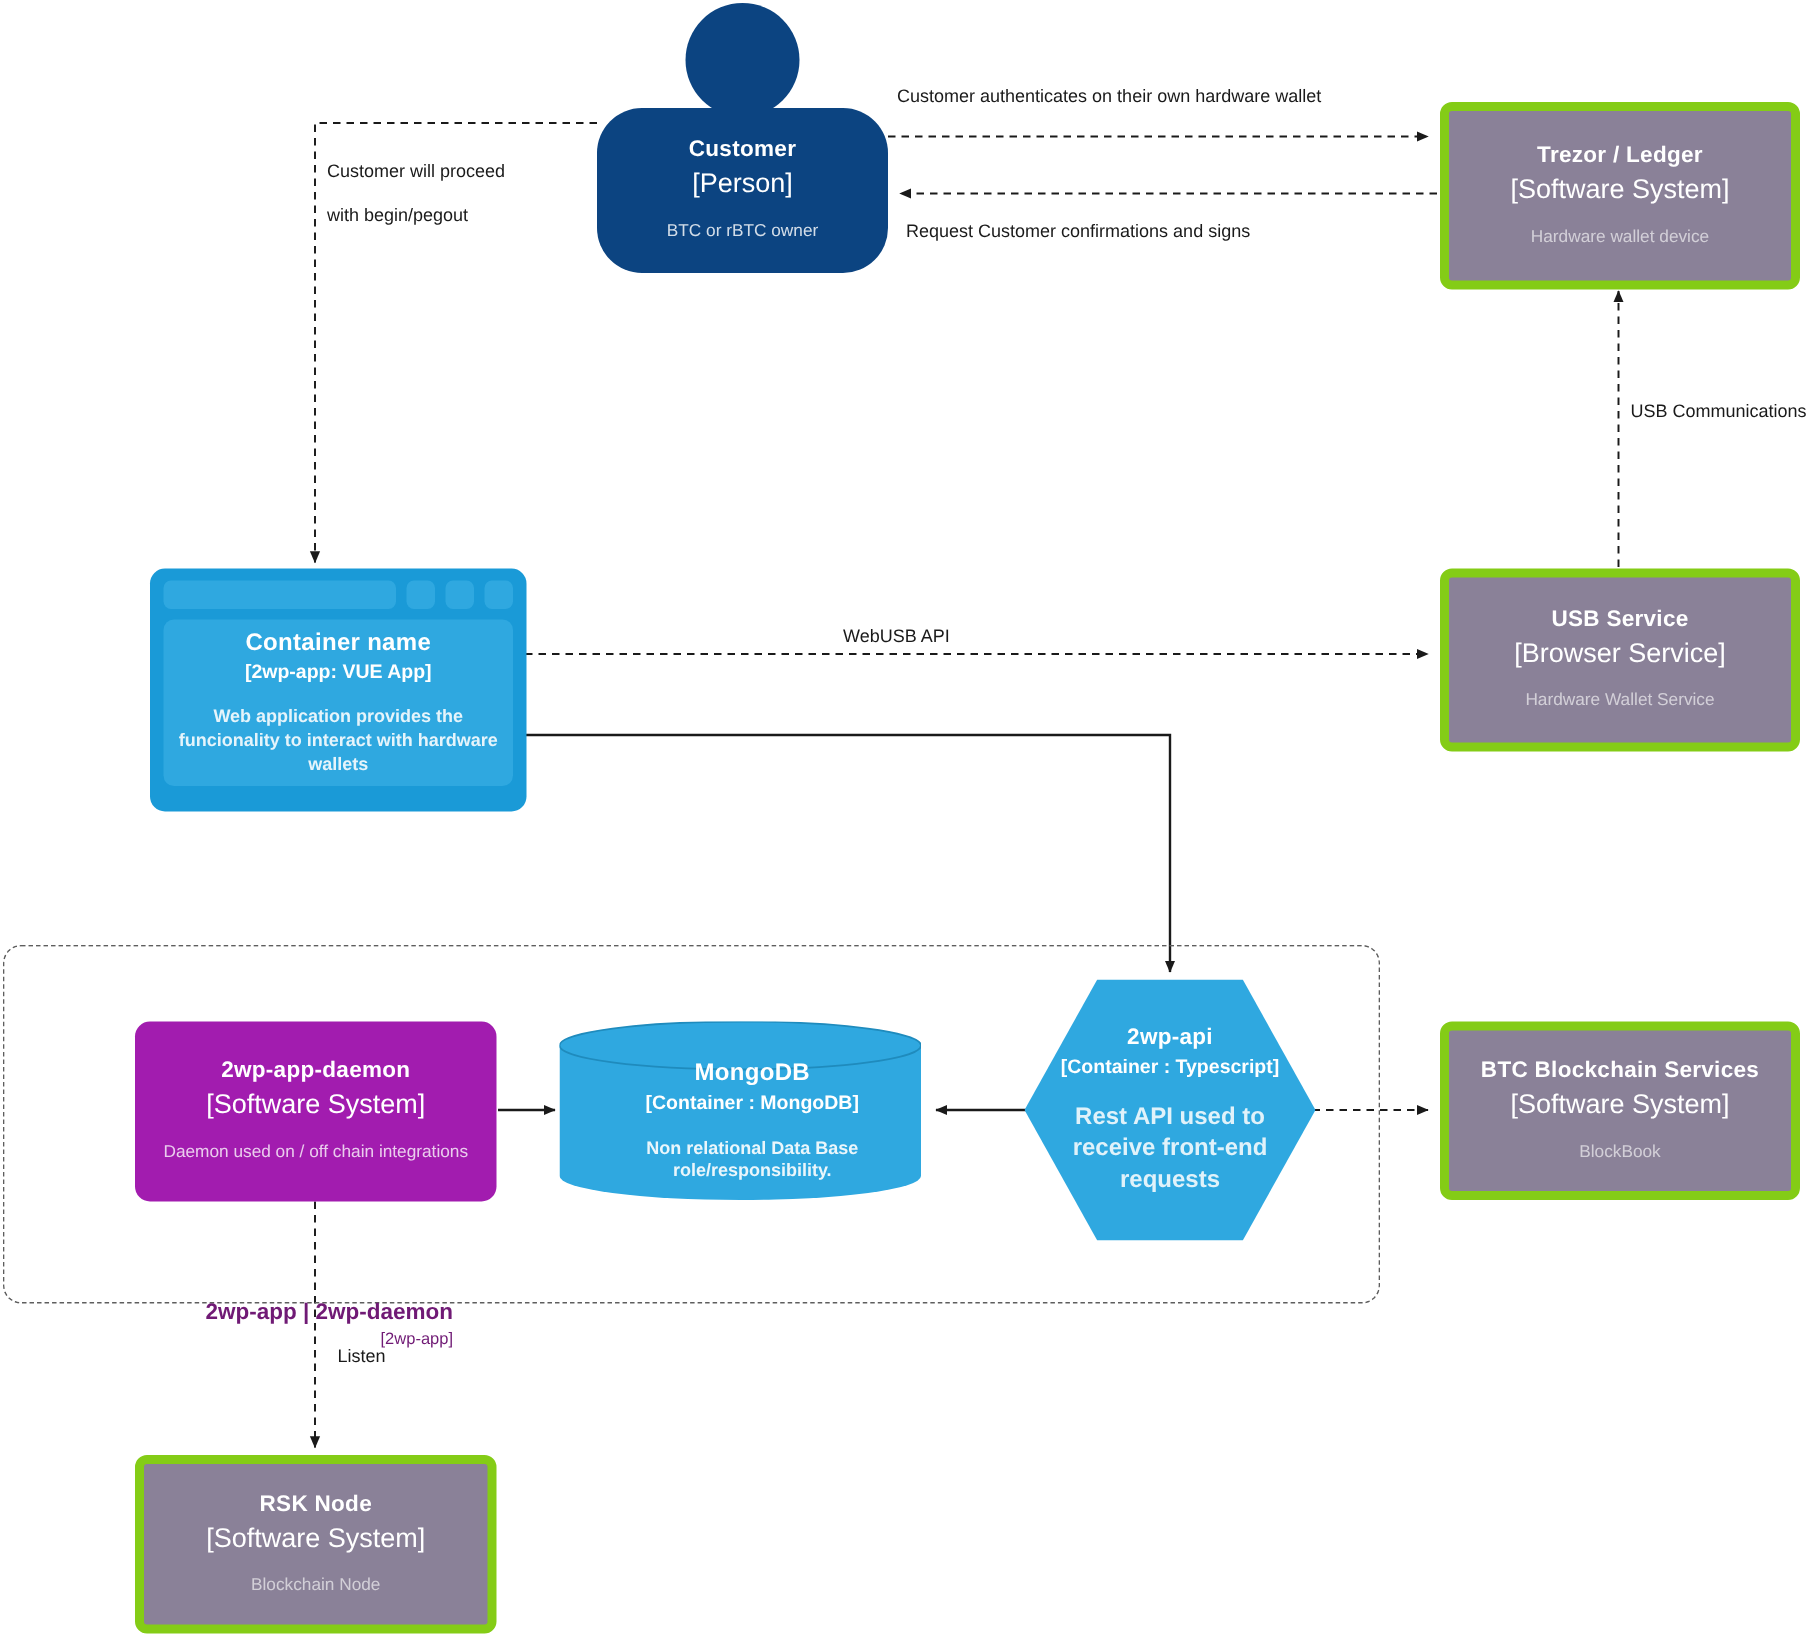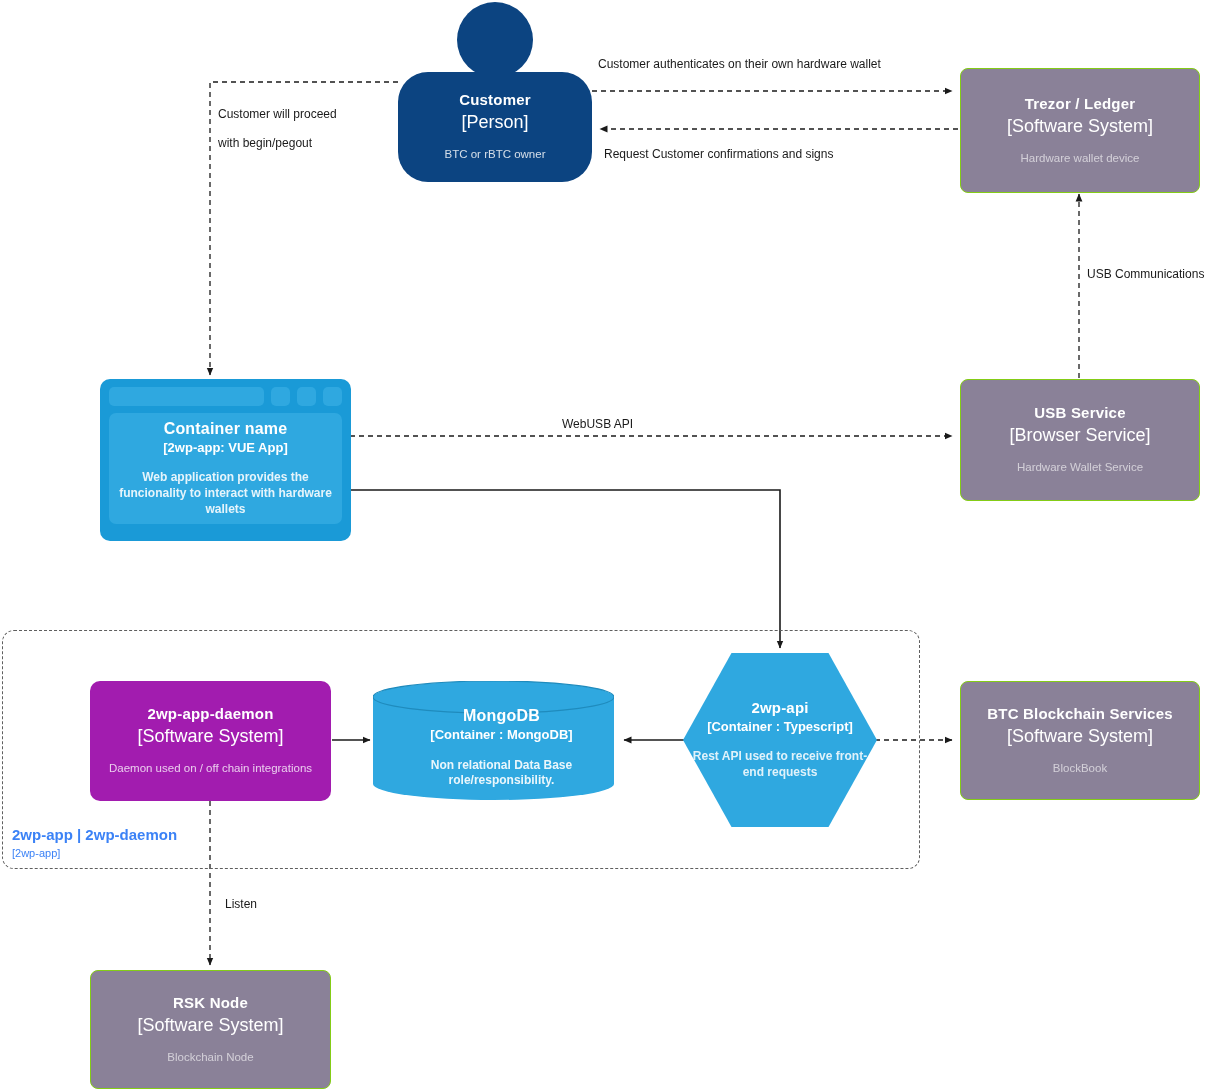--- a/index.html
+++ b/index.html
@@ -63,21 +63,21 @@
   }
   .person-body {
     border-radius: 30px;
     background: #0c4481;
   }
   .person-body .n-desc { opacity: .82; }
 
   
   .sys-ext {
     background: #8a8198;
-    border: 1px solid #84cc16;
+    border: 6px solid #84cc16;
     border-radius: 8px;
   }
   .sys-ext .n-desc { opacity: .62; }
 
   
   .sys-int {
     background: #a21caf;
     border-radius: 10px;
   }
   .sys-int .n-desc { opacity: .78; }
@@ -162,34 +162,35 @@
     justify-content: center;
     width: 100%;
     height: 100%;
     color: #fff;
     text-align: center;
     padding: 0 6px;
     box-sizing: border-box;
   }
   .hex-inner .n-title { font-size: 15px; }
   .hex-inner .n-type  { font-size: 13px; font-weight: bold; }
-  .hex-inner .n-desc  { font-size: 12px; font-weight: bold; opacity: .85; margin-top: 14px; }
+  .hex-inner .n-desc  { font-size: 16px; font-weight: bold; opacity: .85; margin-top: 14px; }
 
   
   .boundary {
     position: absolute;
     box-sizing: border-box;
     border: 1.6px dashed #5e5e5e;
     border-radius: 12px;
     background: transparent;
   }
   .boundary-label {
     position: absolute;
-    color: #3b82f6;
-    text-align: left;
+    color: #701a75;
+    text-align: right;
+    margin-top: 40px;
   }
   .boundary-label .b-name {
     font-size: 15px;
     font-weight: bold;
     line-height: 1.2;
   }
   .boundary-label .b-type {
     font-size: 11px;
     line-height: 1.3;
     margin-top: 2px;

